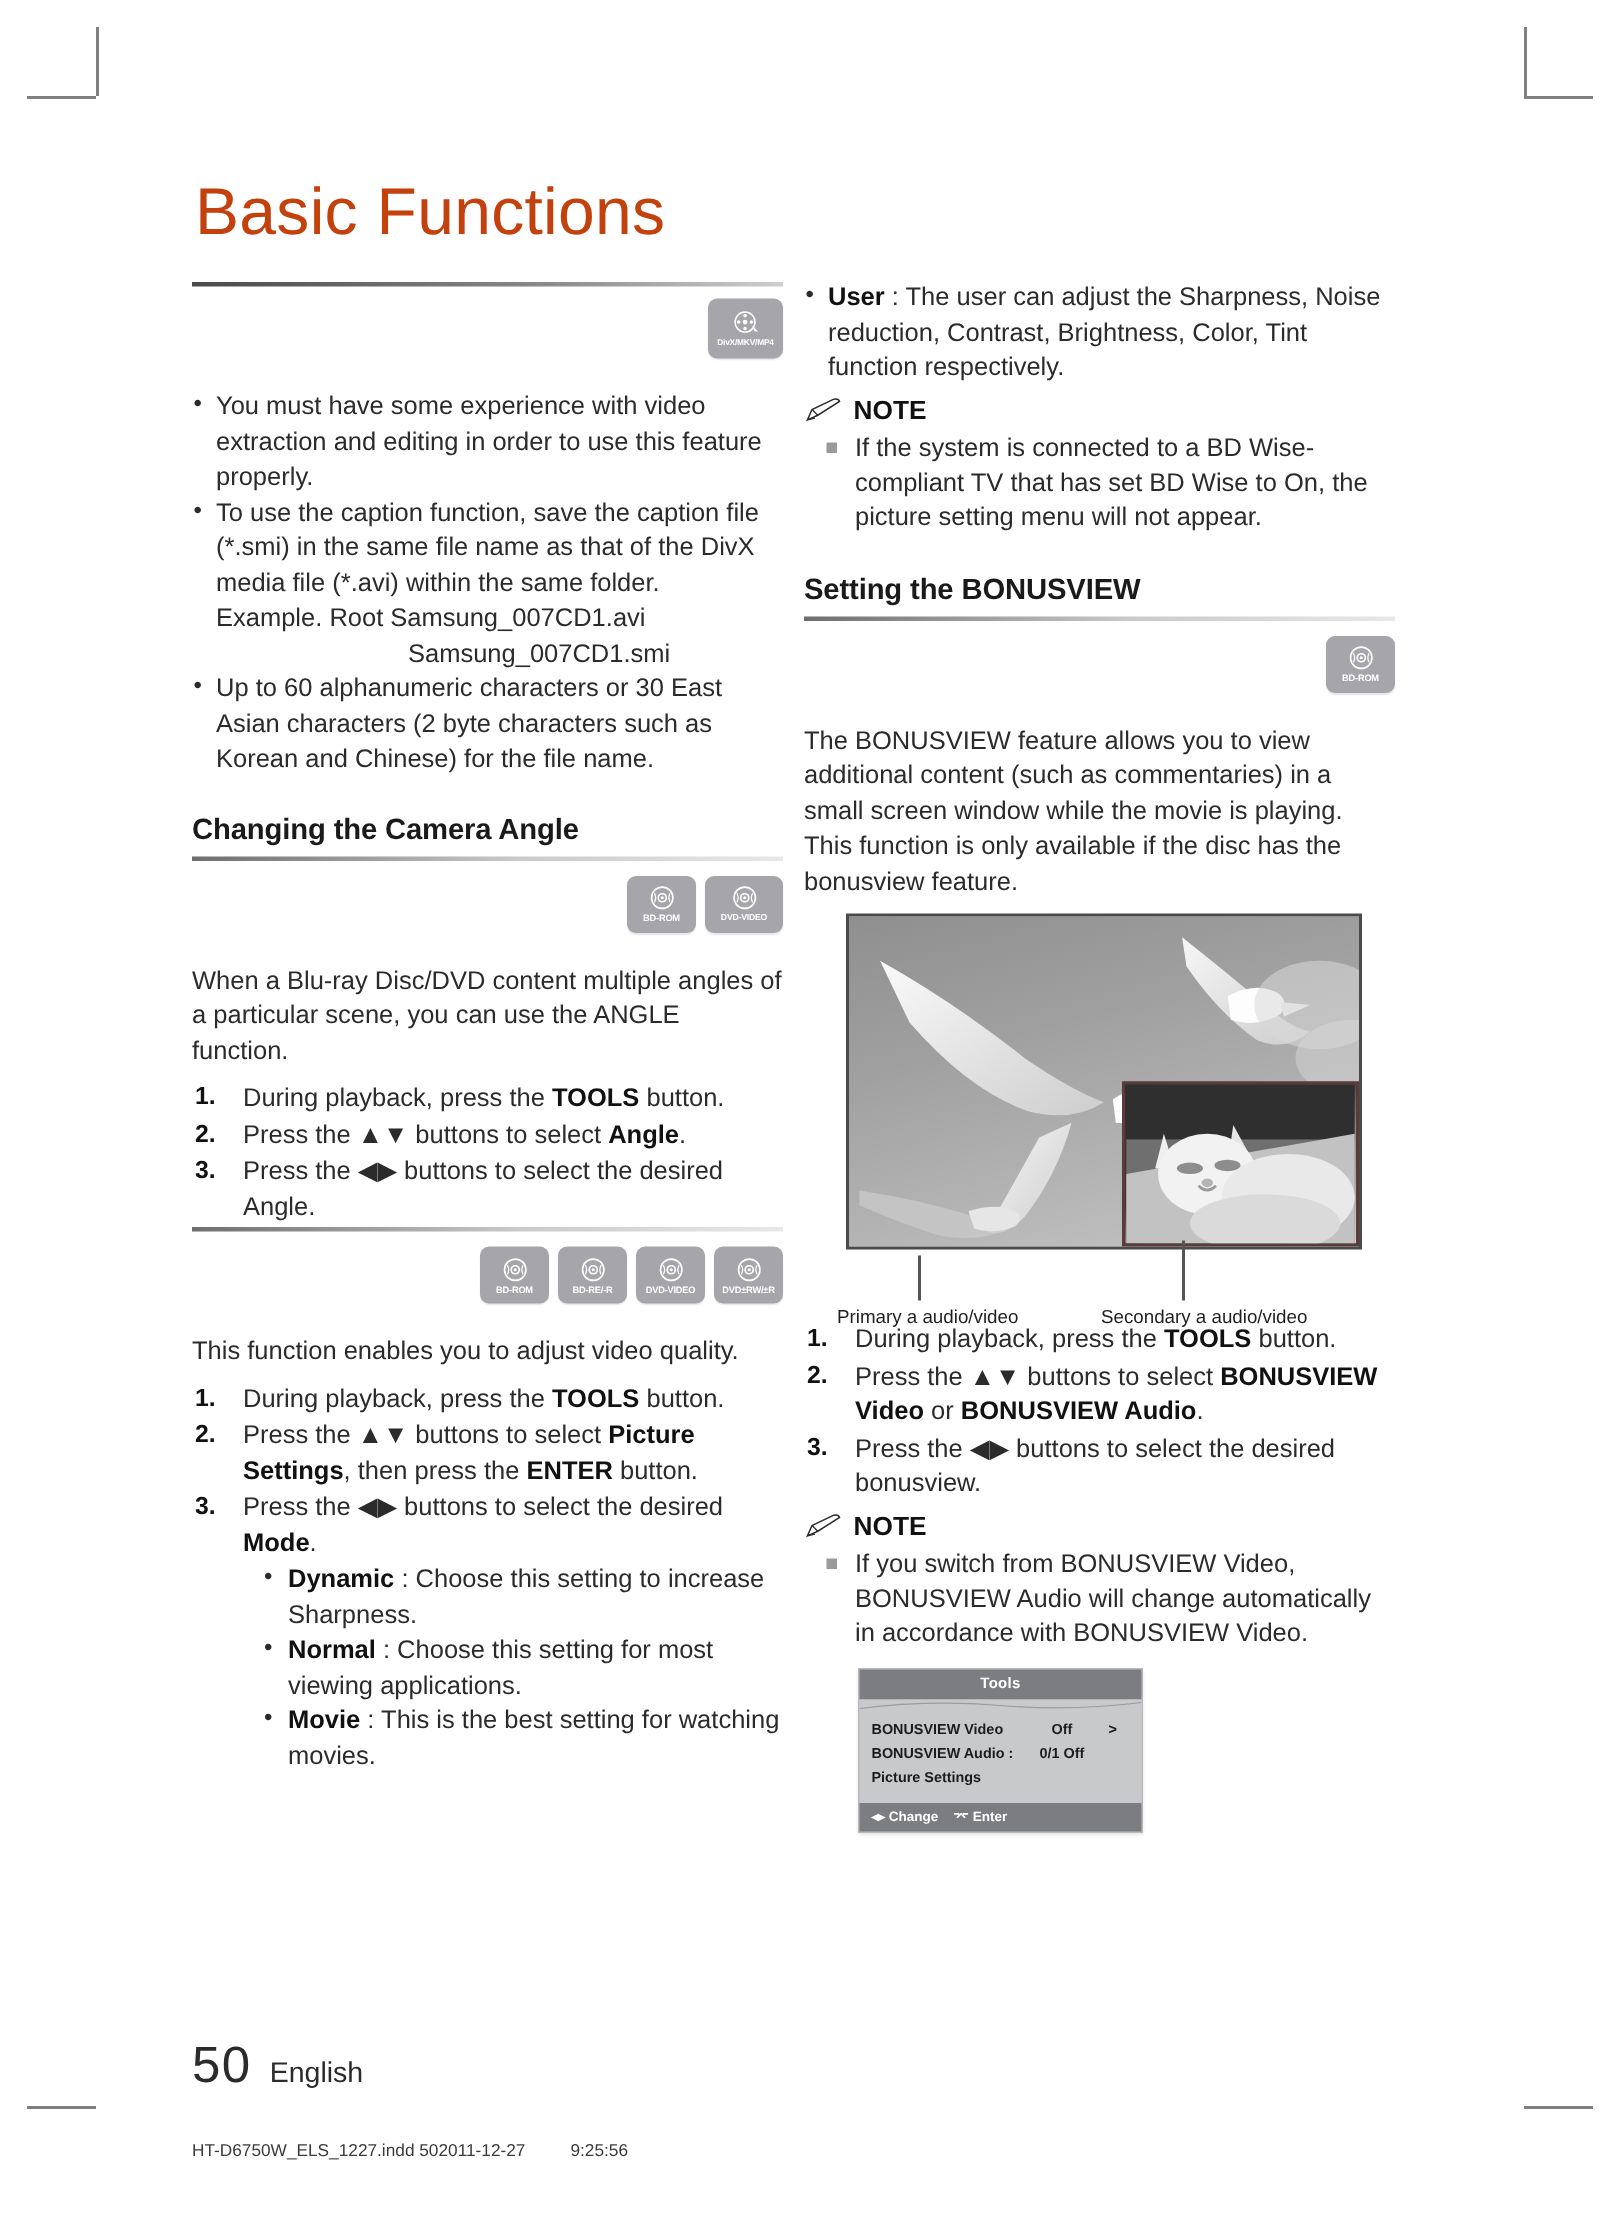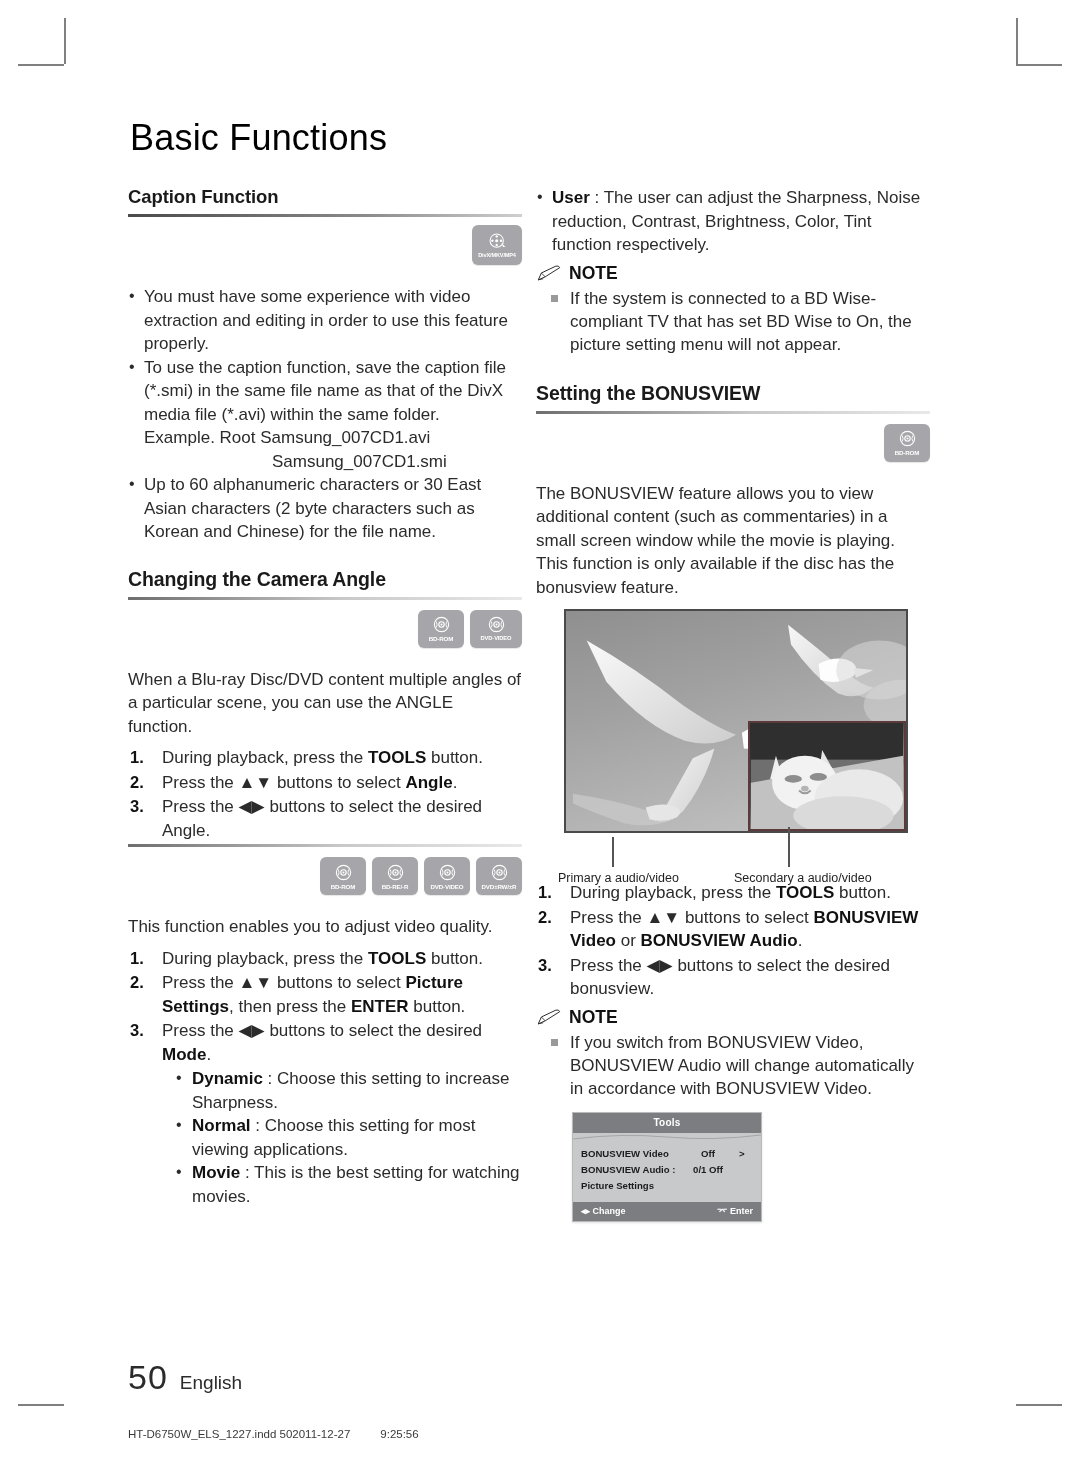--- a/index.html
+++ b/index.html
@@ -13,22 +13,22 @@
   .page { position: relative; width: 1080px; height: 1479px; }
 
   
   .cropmark { position: absolute; background: #808080; }
   .cm-v { width: 2px; height: 46px; }
   .cm-h { height: 2px; width: 46px; }
 
   
   .chapter-title {
     position: absolute; left: 130px; top: 117px;
-    font-size: 36px; font-weight: 300; letter-spacing: 0.2px;
-    color: #000000;
+    font-size: 44px; font-weight: 300; letter-spacing: 0.2px;
+    color: #c2410c;
     font-family: "Liberation Sans", sans-serif;
   }
 
   
   .col { position: absolute; width: 394px; }
   .col-left  { left: 128px; top: 186px; }
   .col-right { left: 536px; top: 186px; }
 
   
   h2.sec {
@@ -166,21 +166,21 @@
     display: flex; align-items: center;
     font-size: 9.6px; font-weight: bold; color: #1c1c1c;
     line-height: 14px; padding: 1px 0;
   }
   .osd-row .lbl { white-space: nowrap; }
   .osd-grid { display: grid; grid-template-columns: 96px 1fr 14px; align-items: center; }
   .osd-grid .vcell { text-align: center; }
   .osd-foot {
     background: #7b7d80; color: #ffffff;
     font-size: 9px; font-weight: bold;
-    display: flex; justify-content: space-between; gap: 10px;
+    display: flex; justify-content: flex-start; gap: 10px;
     padding: 4px 8px 5px;
   }
 
   
   .pagenum {
     position: absolute; left: 128px; top: 1358px;
     display: flex; align-items: baseline; gap: 12px;
   }
   .pagenum .num { font-size: 34px; font-weight: 300; color: #2b2b2b; letter-spacing: 1px; }
   .pagenum .lang { font-size: 19px; color: #2b2b2b; }
@@ -200,21 +200,20 @@
   <div class="cropmark cm-h" style="left:18px; top:64px;"></div>
   <div class="cropmark cm-v" style="left:1016px; top:18px;"></div>
   <div class="cropmark cm-h" style="left:1016px; top:64px;"></div>
   <div class="cropmark cm-h" style="left:18px; top:1404px;"></div>
   <div class="cropmark cm-h" style="left:1016px; top:1404px;"></div>
 
   <div class="chapter-title">Basic Functions</div>
 
   <div class="col col-left">
 
-    <h2 class="sec sub">Caption Function</h2>
     <div class="rule dark"></div>
 
     <div class="badges right" style="margin-top:8px;">
       <div class="badge divx">
         <svg class="disc" viewBox="0 0 24 24">
           <circle cx="11" cy="11" r="8.4" fill="none" stroke="#fff" stroke-width="1.3"></circle>
           <circle cx="11" cy="11" r="2" fill="#fff"></circle>
           <circle cx="11" cy="5.6" r="1.5" fill="#fff"></circle>
           <circle cx="11" cy="16.4" r="1.5" fill="#fff"></circle>
           <circle cx="5.6" cy="11" r="1.5" fill="#fff"></circle>

